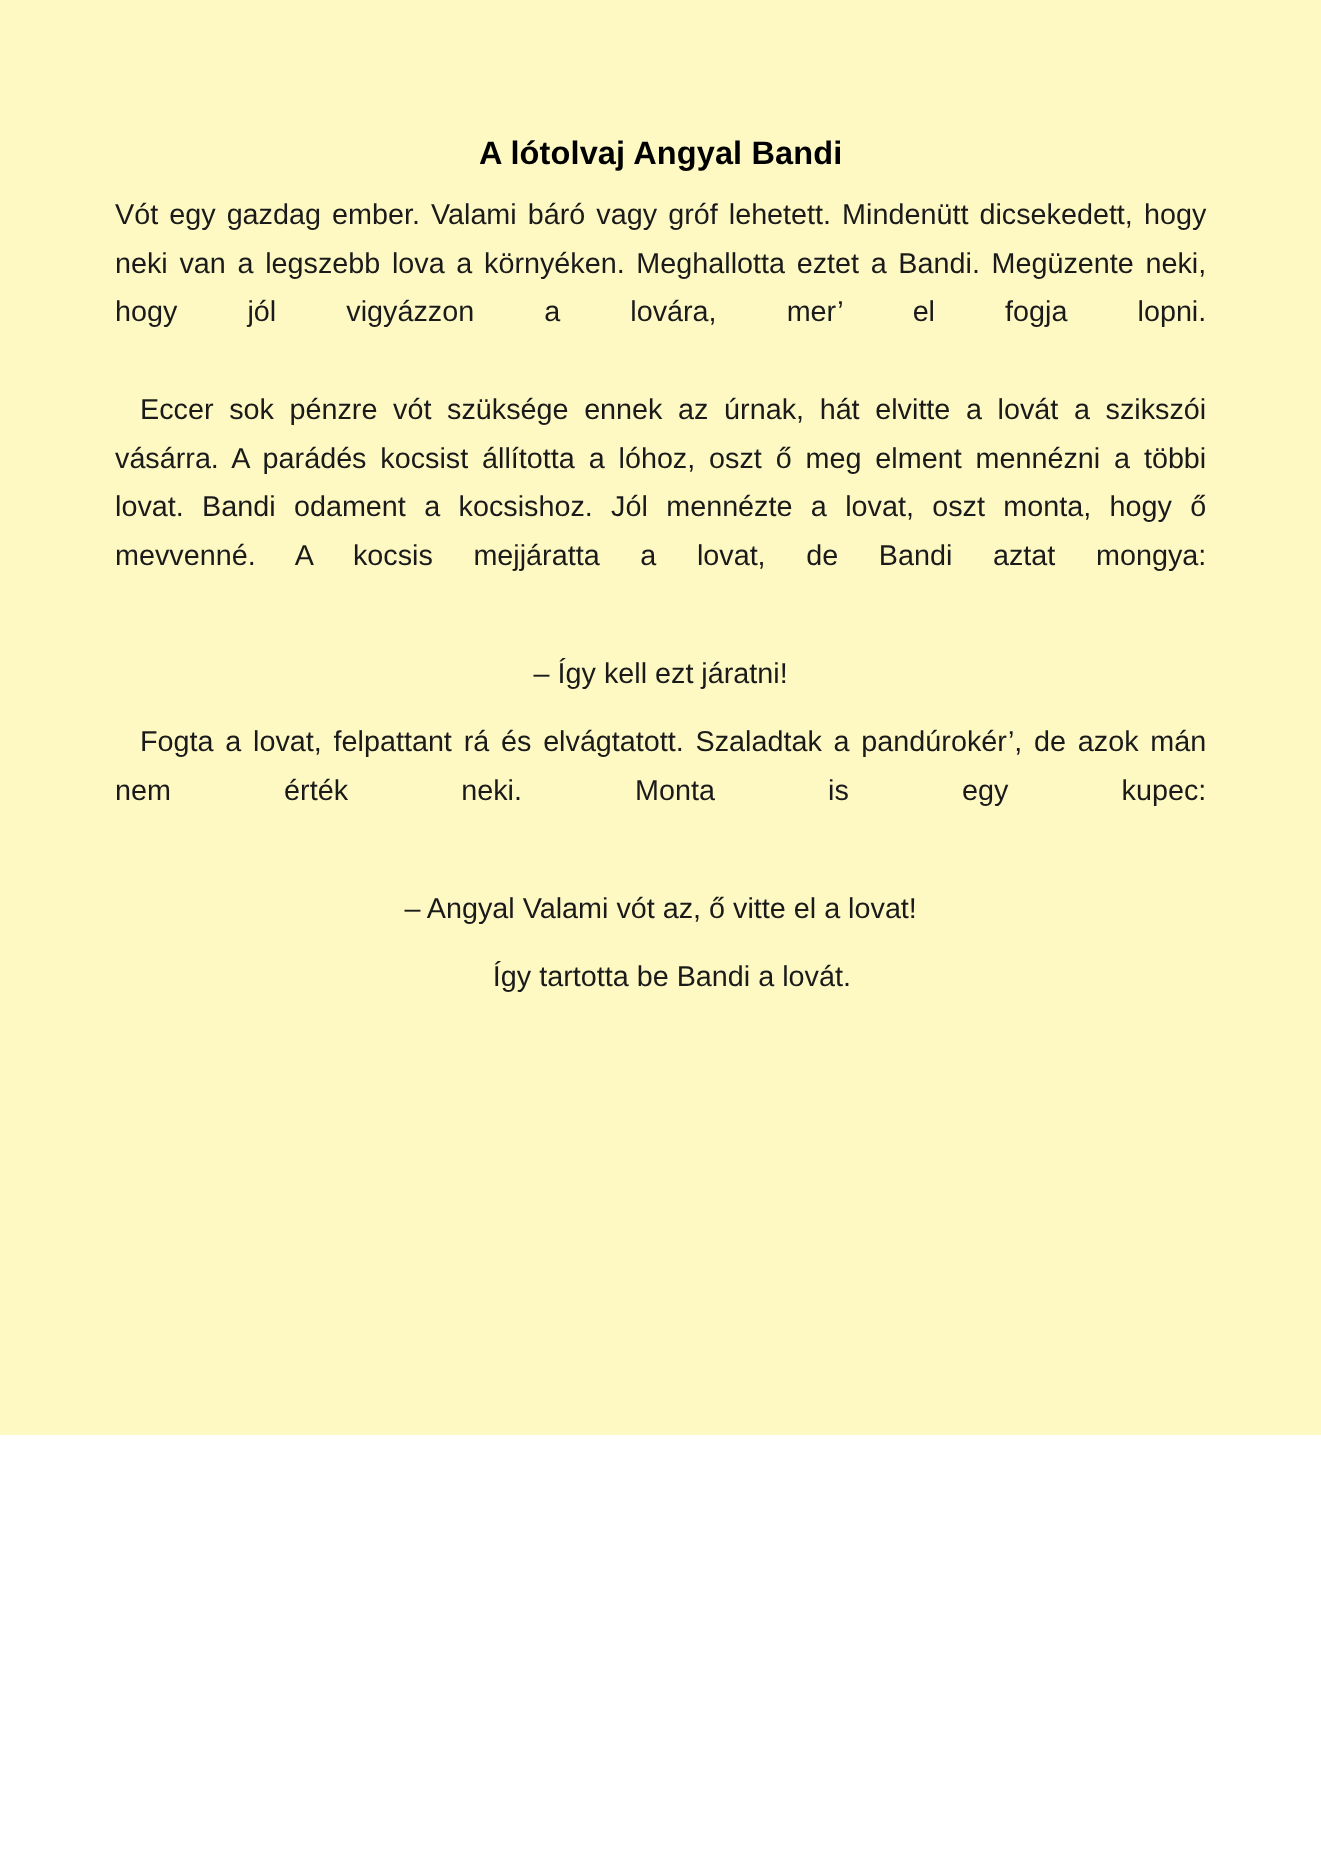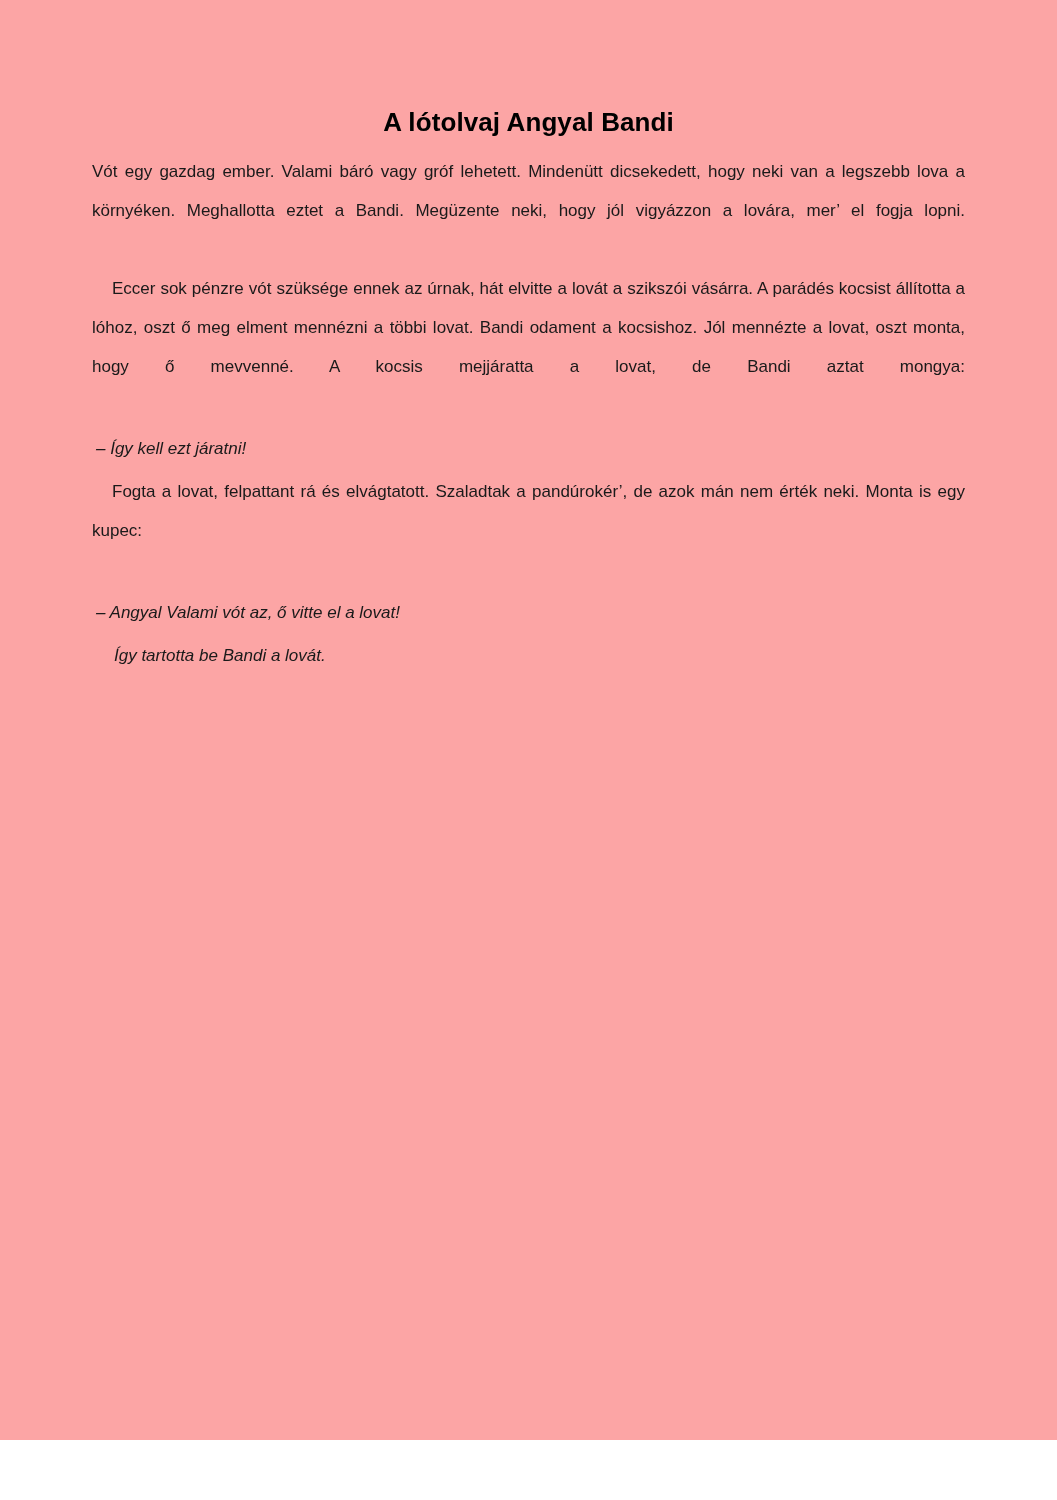--- a/index.html
+++ b/index.html
@@ -5,22 +5,22 @@
 <style>
   html, body {
     margin: 0;
     padding: 0;
     background: #ffffff;
   }
 
   .page {
     position: relative;
     width: 1057px;
-    height: 1440px;
-    background: #fca5a5;
+    height: 1148px;
+    background: #fef9c3;
     margin: 0 auto;
     overflow: hidden;
     font-family: "Liberation Sans", "DejaVu Sans", sans-serif;
     -webkit-font-smoothing: antialiased;
   }
 
   .doc-title {
     position: absolute;
     left: 92px;
     top: 88px;
@@ -31,21 +31,21 @@
     color: #000000;
     letter-spacing: 0.1px;
     line-height: 34px;
   }
 
   .body-block {
     position: absolute;
     left: 92px;
     top: 152px;
     width: 873px;
-    font-size: 17px;
+    font-size: 23px;
     line-height: 39px;
     color: #1a1a1a;
     text-align: justify;
     text-justify: inter-word;
   }
 
   .para {
     margin: 0;
     padding: 0;
     text-align: justify;
@@ -59,25 +59,24 @@
     display: inline-block;
     width: 100%;
   }
 
   .para.indent {
     text-indent: 20px;
   }
 
   
   .line {
-    margin: 4px;
+    margin: 16px;
     padding: 0;
-    text-align: left;
+    text-align: center;
     white-space: pre-wrap;
-    font-style: italic;
   }
 
   .line.indent {
     text-indent: 18px;
   }
 </style>
 </head>
 <body>
 
 <div class="page">

